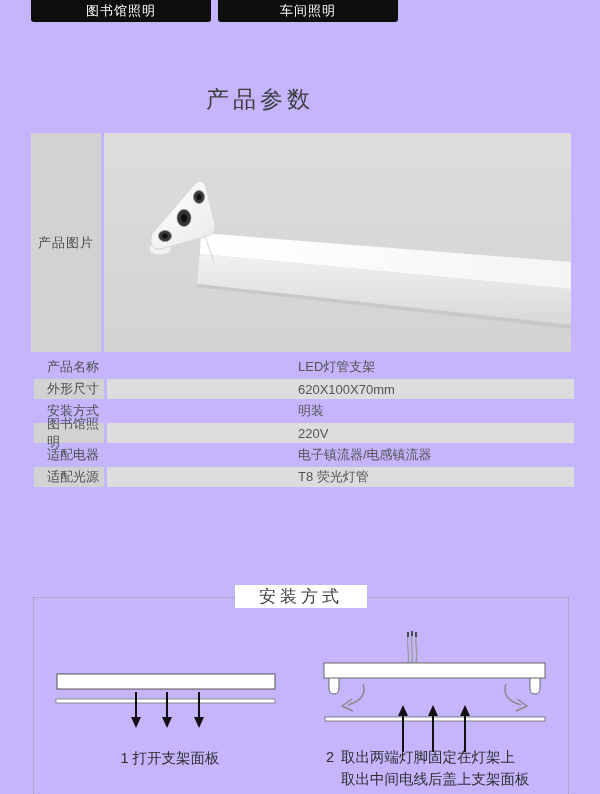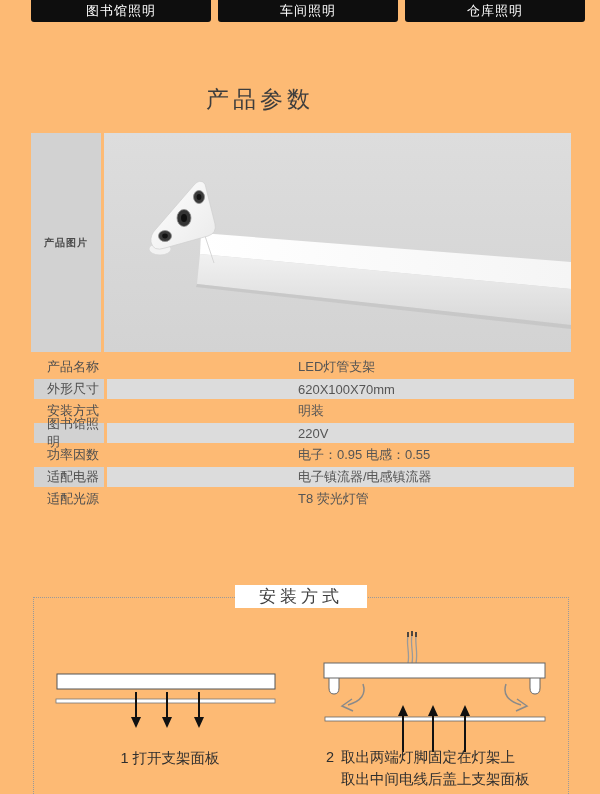--- a/index.html
+++ b/index.html
@@ -1,32 +1,32 @@
 <!DOCTYPE html>
 <html><head>
 <meta charset="utf-8">
 <style>
   html,body{margin:0;padding:0;background:#fff;}
   body{font-family:"Liberation Sans","DejaVu Sans",sans-serif;}
-  .page{position:relative;width:600px;height:794px;background:#fdba74;overflow:hidden;}
+  .page{position:relative;width:600px;height:794px;background:#c4b5fd;overflow:hidden;}
 
   
   .nav{position:absolute;top:0;left:31px;display:flex;gap:7px;}
   .nav-btn{width:180px;height:22px;background:#0e0e0e;color:#fff;font-size:13px;
     display:flex;align-items:center;justify-content:center;letter-spacing:1px;
     border-radius:0 0 3px 3px;cursor:pointer;}
 
   
   .page-title{position:absolute;top:84px;left:0;width:520px;text-align:center;
     font-size:23px;color:#3d3d3d;letter-spacing:4px;font-weight:500;}
 
   
   .photo-section{position:absolute;top:133px;left:31px;width:540px;height:219px;display:flex;}
   .photo-label{width:70px;background:#d2d2d2;display:flex;align-items:center;justify-content:center;
-    font-size:10px;color:#4a4a4a;margin-right:3px;letter-spacing:1px;font-weight:bold;}
+    font-size:13px;color:#4a4a4a;margin-right:3px;letter-spacing:1px;}
   .photo-area{flex:1;background:#d8d8d8;overflow:hidden;}
 
   
   .spec-table{position:absolute;top:357px;left:34px;width:540px;}
   .spec-row{display:flex;height:20px;margin-bottom:2px;}
   .cell-label{width:70px;box-sizing:border-box;padding-left:13px;display:flex;align-items:center;
     font-size:13px;color:#4f4f4f;}
   .cell-value{flex:1;margin-left:3px;box-sizing:border-box;padding-left:191px;display:flex;
     align-items:center;font-size:13px;color:#555;}
   .spec-row:nth-child(even) .cell-label{background:#d2d2d2;}
@@ -48,21 +48,20 @@
   .caption-2 .lines div{line-height:22px;}
 </style>
 </head>
 <body>
 
 <div class="page">
 
   <div class="nav">
     <div class="nav-btn">图书馆照明</div>
     <div class="nav-btn">车间照明</div>
-    <div class="nav-btn">仓库照明</div>
   </div>
 
   <div class="page-title">产品参数</div>
 
   <div class="photo-section">
     <div class="photo-label">产品图片</div>
     <div class="photo-area">
       <svg width="467" height="219" viewBox="0 0 467 219">
         <defs>
           <linearGradient id="pbg" x1="0" y1="0" x2="0" y2="1">
@@ -117,24 +116,20 @@
       <div class="cell-label">外形尺寸</div>
       <div class="cell-value">620X100X70mm</div>
     </div>
     <div class="spec-row">
       <div class="cell-label">安装方式</div>
       <div class="cell-value">明装</div>
     </div>
     <div class="spec-row">
       <div class="cell-label">图书馆照明</div>
       <div class="cell-value">220V</div>
-    </div>
-    <div class="spec-row">
-      <div class="cell-label">功率因数</div>
-      <div class="cell-value">电子：0.95 电感：0.55</div>
     </div>
     <div class="spec-row">
       <div class="cell-label">适配电器</div>
       <div class="cell-value">电子镇流器/电感镇流器</div>
     </div>
     <div class="spec-row">
       <div class="cell-label">适配光源</div>
       <div class="cell-value">T8 荧光灯管</div>
     </div>
   </div>

